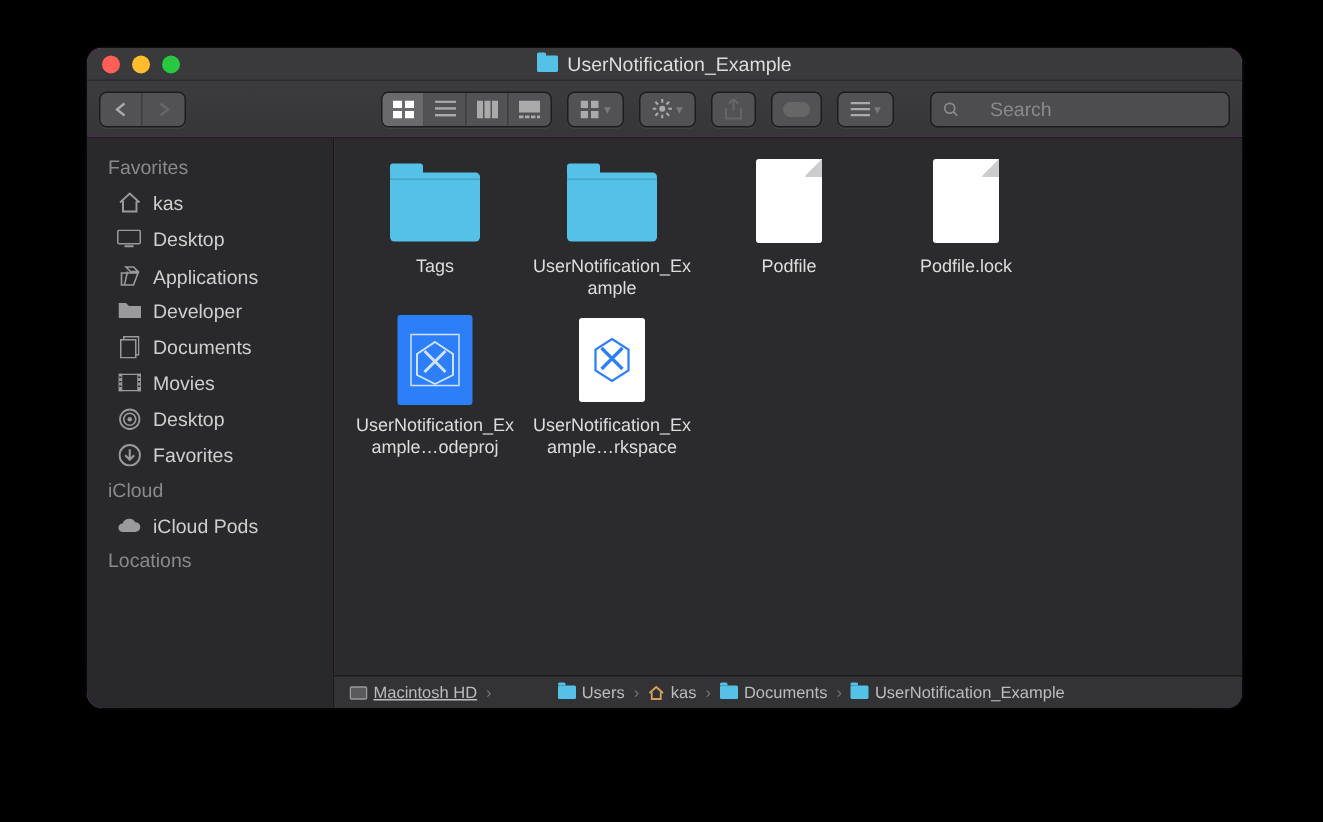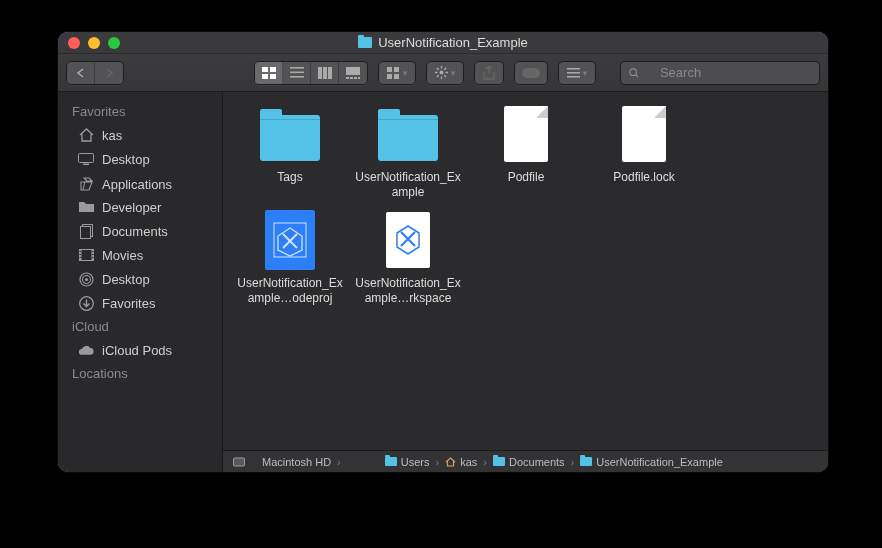--- a/index.html
+++ b/index.html
@@ -531,21 +531,21 @@
                 <svg width="30" height="36" viewBox="0 0 30 36">
                   <path d="M15 4 L26 11 V25 L15 32 L4 25 V11 Z" stroke="#2d7ff9" fill="none" stroke-width="1.5"></path>
                   <path d="M8 24 L22 10 M8 10 L22 24" stroke="#2d7ff9" stroke-width="2.2"></path>
                 </svg>
               </div>
             </div>
             <div class="file-label">UserNotification_Example…rkspace</div>
           </div>
         </div>
       <div class="pathbar" id="pathbar">
-          <span style="display: flex; gap: 17px;">
+          <span style="display: flex; gap: 4px; text-decoration: underline;">
             <span style="display: flex;">
               <svg width="12" height="12" viewBox="0 0 12 12">
                 <rect x="0.5" y="2" width="11" height="8" rx="1" stroke="#9a9a9c" fill="#5a5a5c"></rect>
               </svg>
             </span>
             <span>Macintosh HD</span>
           </span>
           <span class="sep">›</span>
           <span style="display: flex; align-items: center; gap: 4px; padding-left: 38px;">
             <span style="display: flex;">

